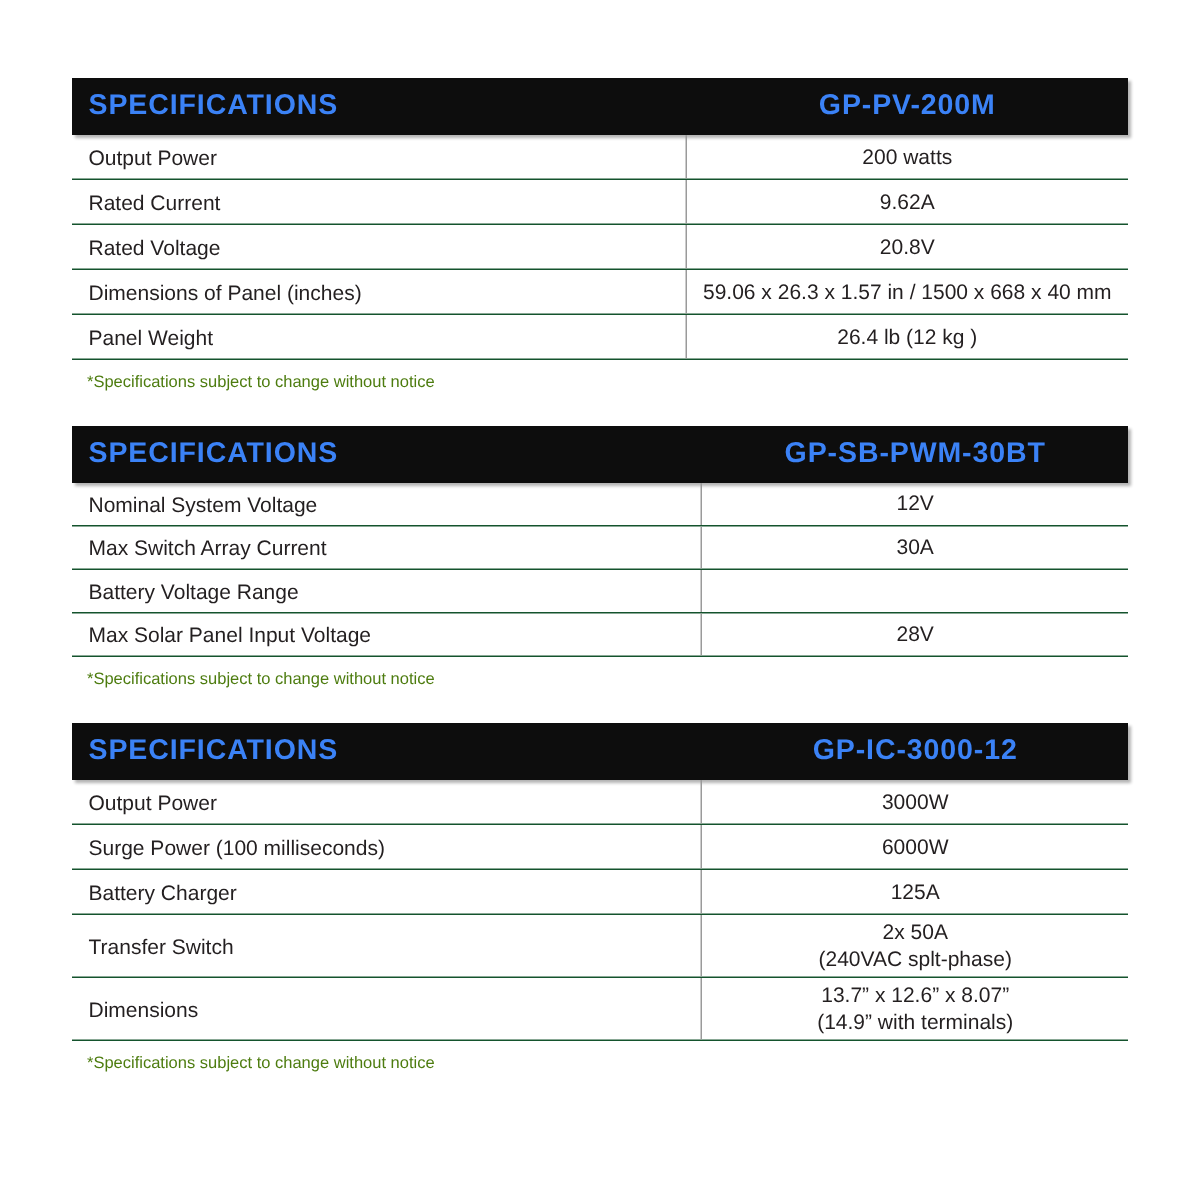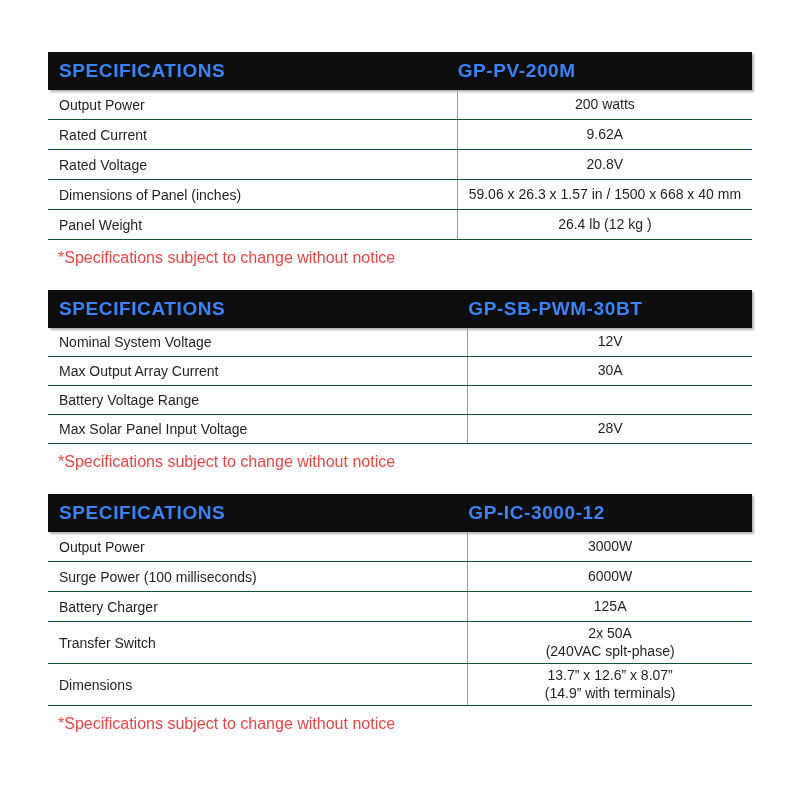--- a/index.html
+++ b/index.html
@@ -27,20 +27,21 @@
     font-size: 19px;
     letter-spacing: 0.6px;
     box-shadow: 2px 2px 2px rgba(0,0,0,0.30);
   }
   .h-left {
     width: var(--split);
     padding-left: 11px;
   }
   .h-right {
     flex: 1;
+    text-align: center;
   }
 
   .t1 { --split: 58.2%; }
   .t2, .t3 { --split: 59.7%; }
 
   .spec-row {
     display: flex;
     align-items: stretch;
     border-bottom: 1px solid #14532d;
     min-height: 30px;
@@ -60,23 +61,23 @@
     flex-direction: column;
     justify-content: center;
     align-items: center;
     text-align: center;
     font-size: 14px;
     line-height: 1.25;
     padding: 3px 4px;
     white-space: nowrap;
   }
   .footnote {
-    font-size: 16px;
+    font-size: 11px;
     margin: 9px 0 0 10px;
-    color: #ef4444;
+    color: #4d7c0f;
   }
 </style>
 </head>
 <body>
 
 <div class="page">
 
   <div class="section">
     <div class="spec-table t1">
       <div class="spec-header">
@@ -123,21 +124,21 @@
         <div class="h-left">SPECIFICATIONS</div>
         <div class="h-right">GP-SB-PWM-30BT</div>
       </div>
       <div class="spec-row">
         <div class="cell-left">Nominal System Voltage</div>
         <div class="cell-right">
             <span>12V</span>
           </div>
       </div>
       <div class="spec-row">
-        <div class="cell-left">Max Output Array Current</div>
+        <div class="cell-left">Max Switch Array Current</div>
         <div class="cell-right">
             <span>30A</span>
           </div>
       </div>
       <div class="spec-row">
         <div class="cell-left">Battery Voltage Range</div>
       </div>
       <div class="spec-row">
         <div class="cell-left">Max Solar Panel Input Voltage</div>
         <div class="cell-right">

